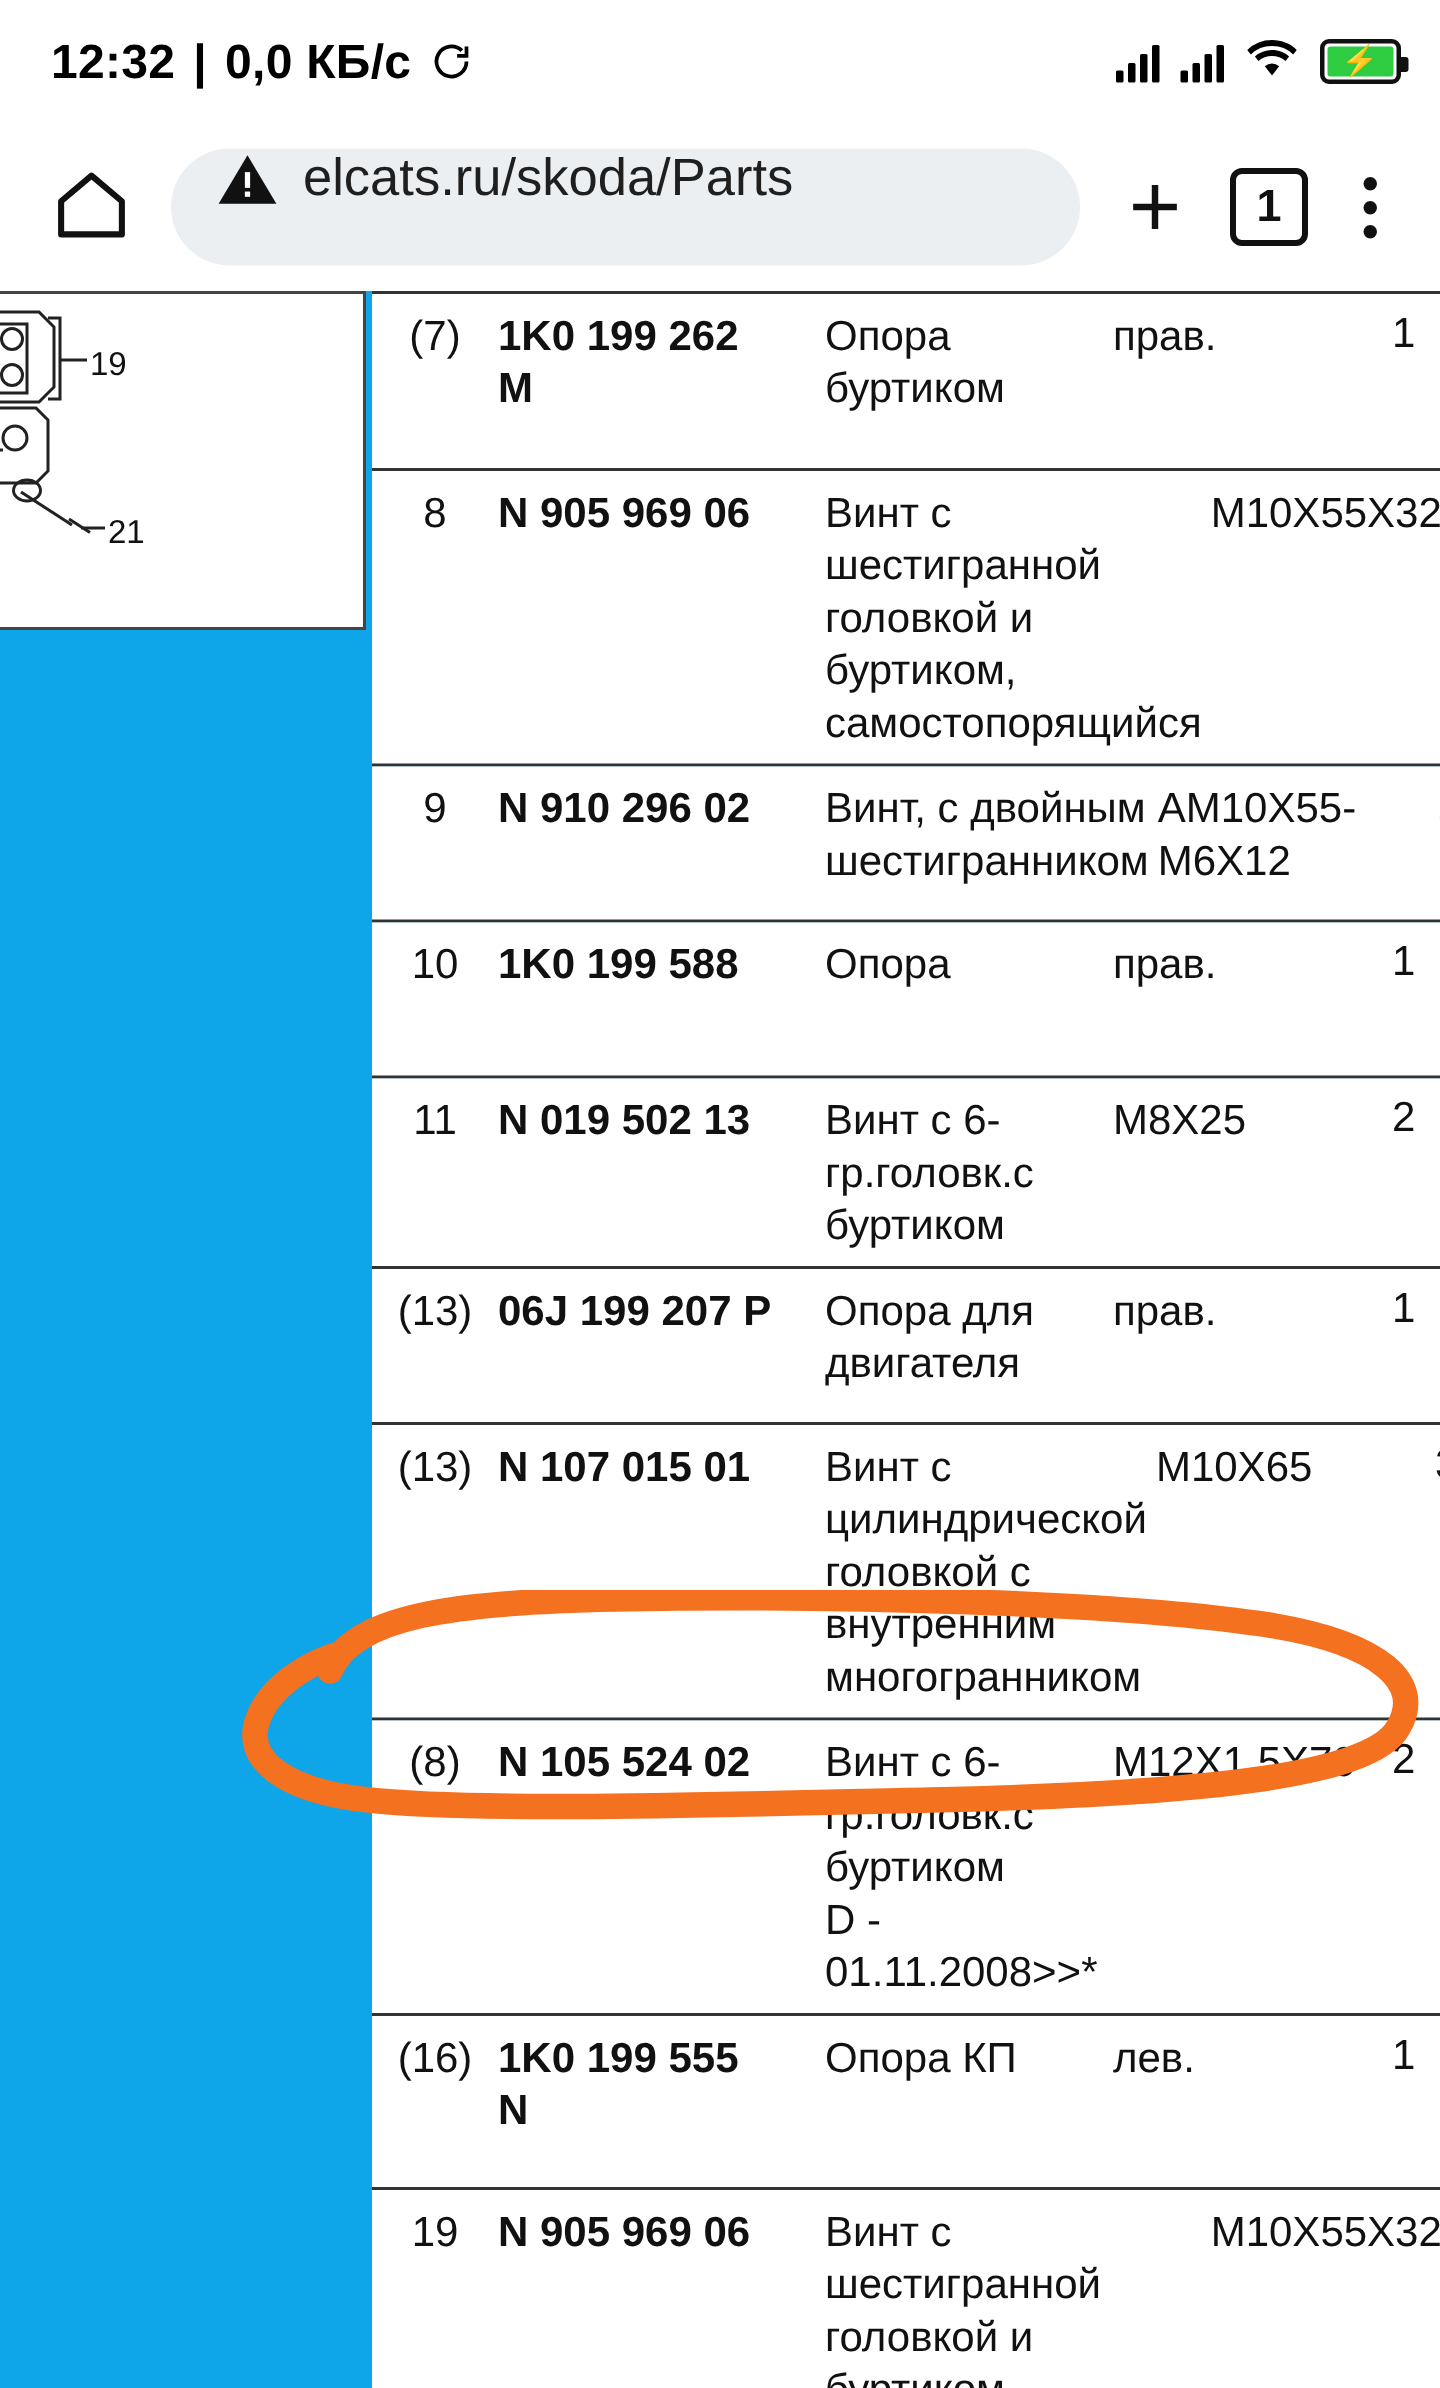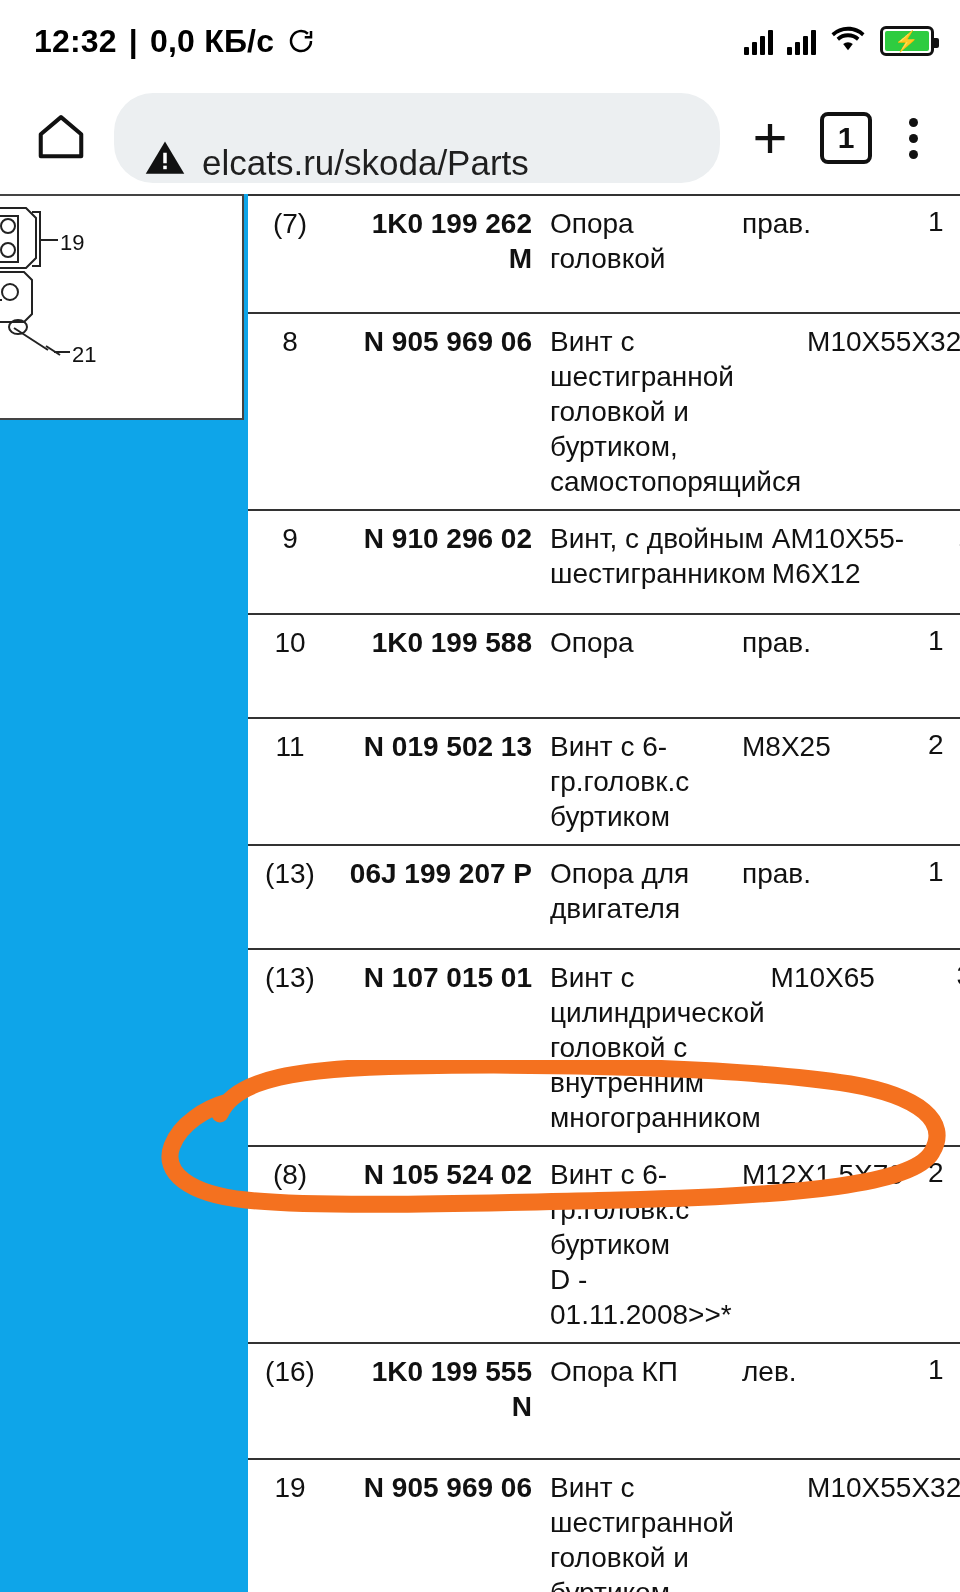--- a/index.html
+++ b/index.html
@@ -80,25 +80,25 @@
     padding: 0 24px 0 26px;
     background: #ffffff;
   }
   .home-btn {
     width: 70px; height: 70px;
     display: flex; align-items: center; justify-content: center;
     flex: 0 0 auto;
   }
   .urlpill {
     flex: 1 1 auto;
-    height: 90px;
+    height: 78px;
     background: #eceff1;
     border-radius: 39px;
     display: flex;
-    align-items: flex-end;
+    align-items: flex-start;
     gap: 16px;
     padding: 0 30px;
     min-width: 0;
   }
   .warn-icon { flex: 0 0 auto; }
   .urltext {
     font-size: 35px;
     color: #1f1f1f;
     white-space: nowrap;
     overflow: hidden;
@@ -166,21 +166,20 @@
     width: 84px;
     flex: 0 0 84px;
     text-align: center;
     font-size: 28px;
     color: #111;
     padding-top: 2px;
   }
   .c-num {
     width: 210px;
     flex: 0 0 210px;
-    text-align: right;
     padding-right: 10px;
     font-size: 28px;
     font-weight: bold;
     color: #111;
     line-height: 1.25;
   }
   .c-name {
     flex: 1 1 auto;
     font-size: 28px;
     color: #111;
@@ -322,21 +321,21 @@
     </div>
 
     <div class="table">
 
       <div class="row" style="min-height:118px">
         <div class="c-pos">(7)</div>
         <div class="c-num">
           <span>1K0 199 262</span>
           <span class="sub">M</span>
         </div>
-        <div class="c-name muted-line">Опора головкой</div>
+        <div class="c-name muted-line">Опора буртиком</div>
         <div class="c-note">прав.</div>
         <div class="c-qty">1</div>
       </div>
 
       <div class="row" style="min-height:116px">
         <div class="c-pos">8</div>
         <div class="c-num">
           <span>N 905 969 06</span>
           <span class="sub"></span>
         </div>

